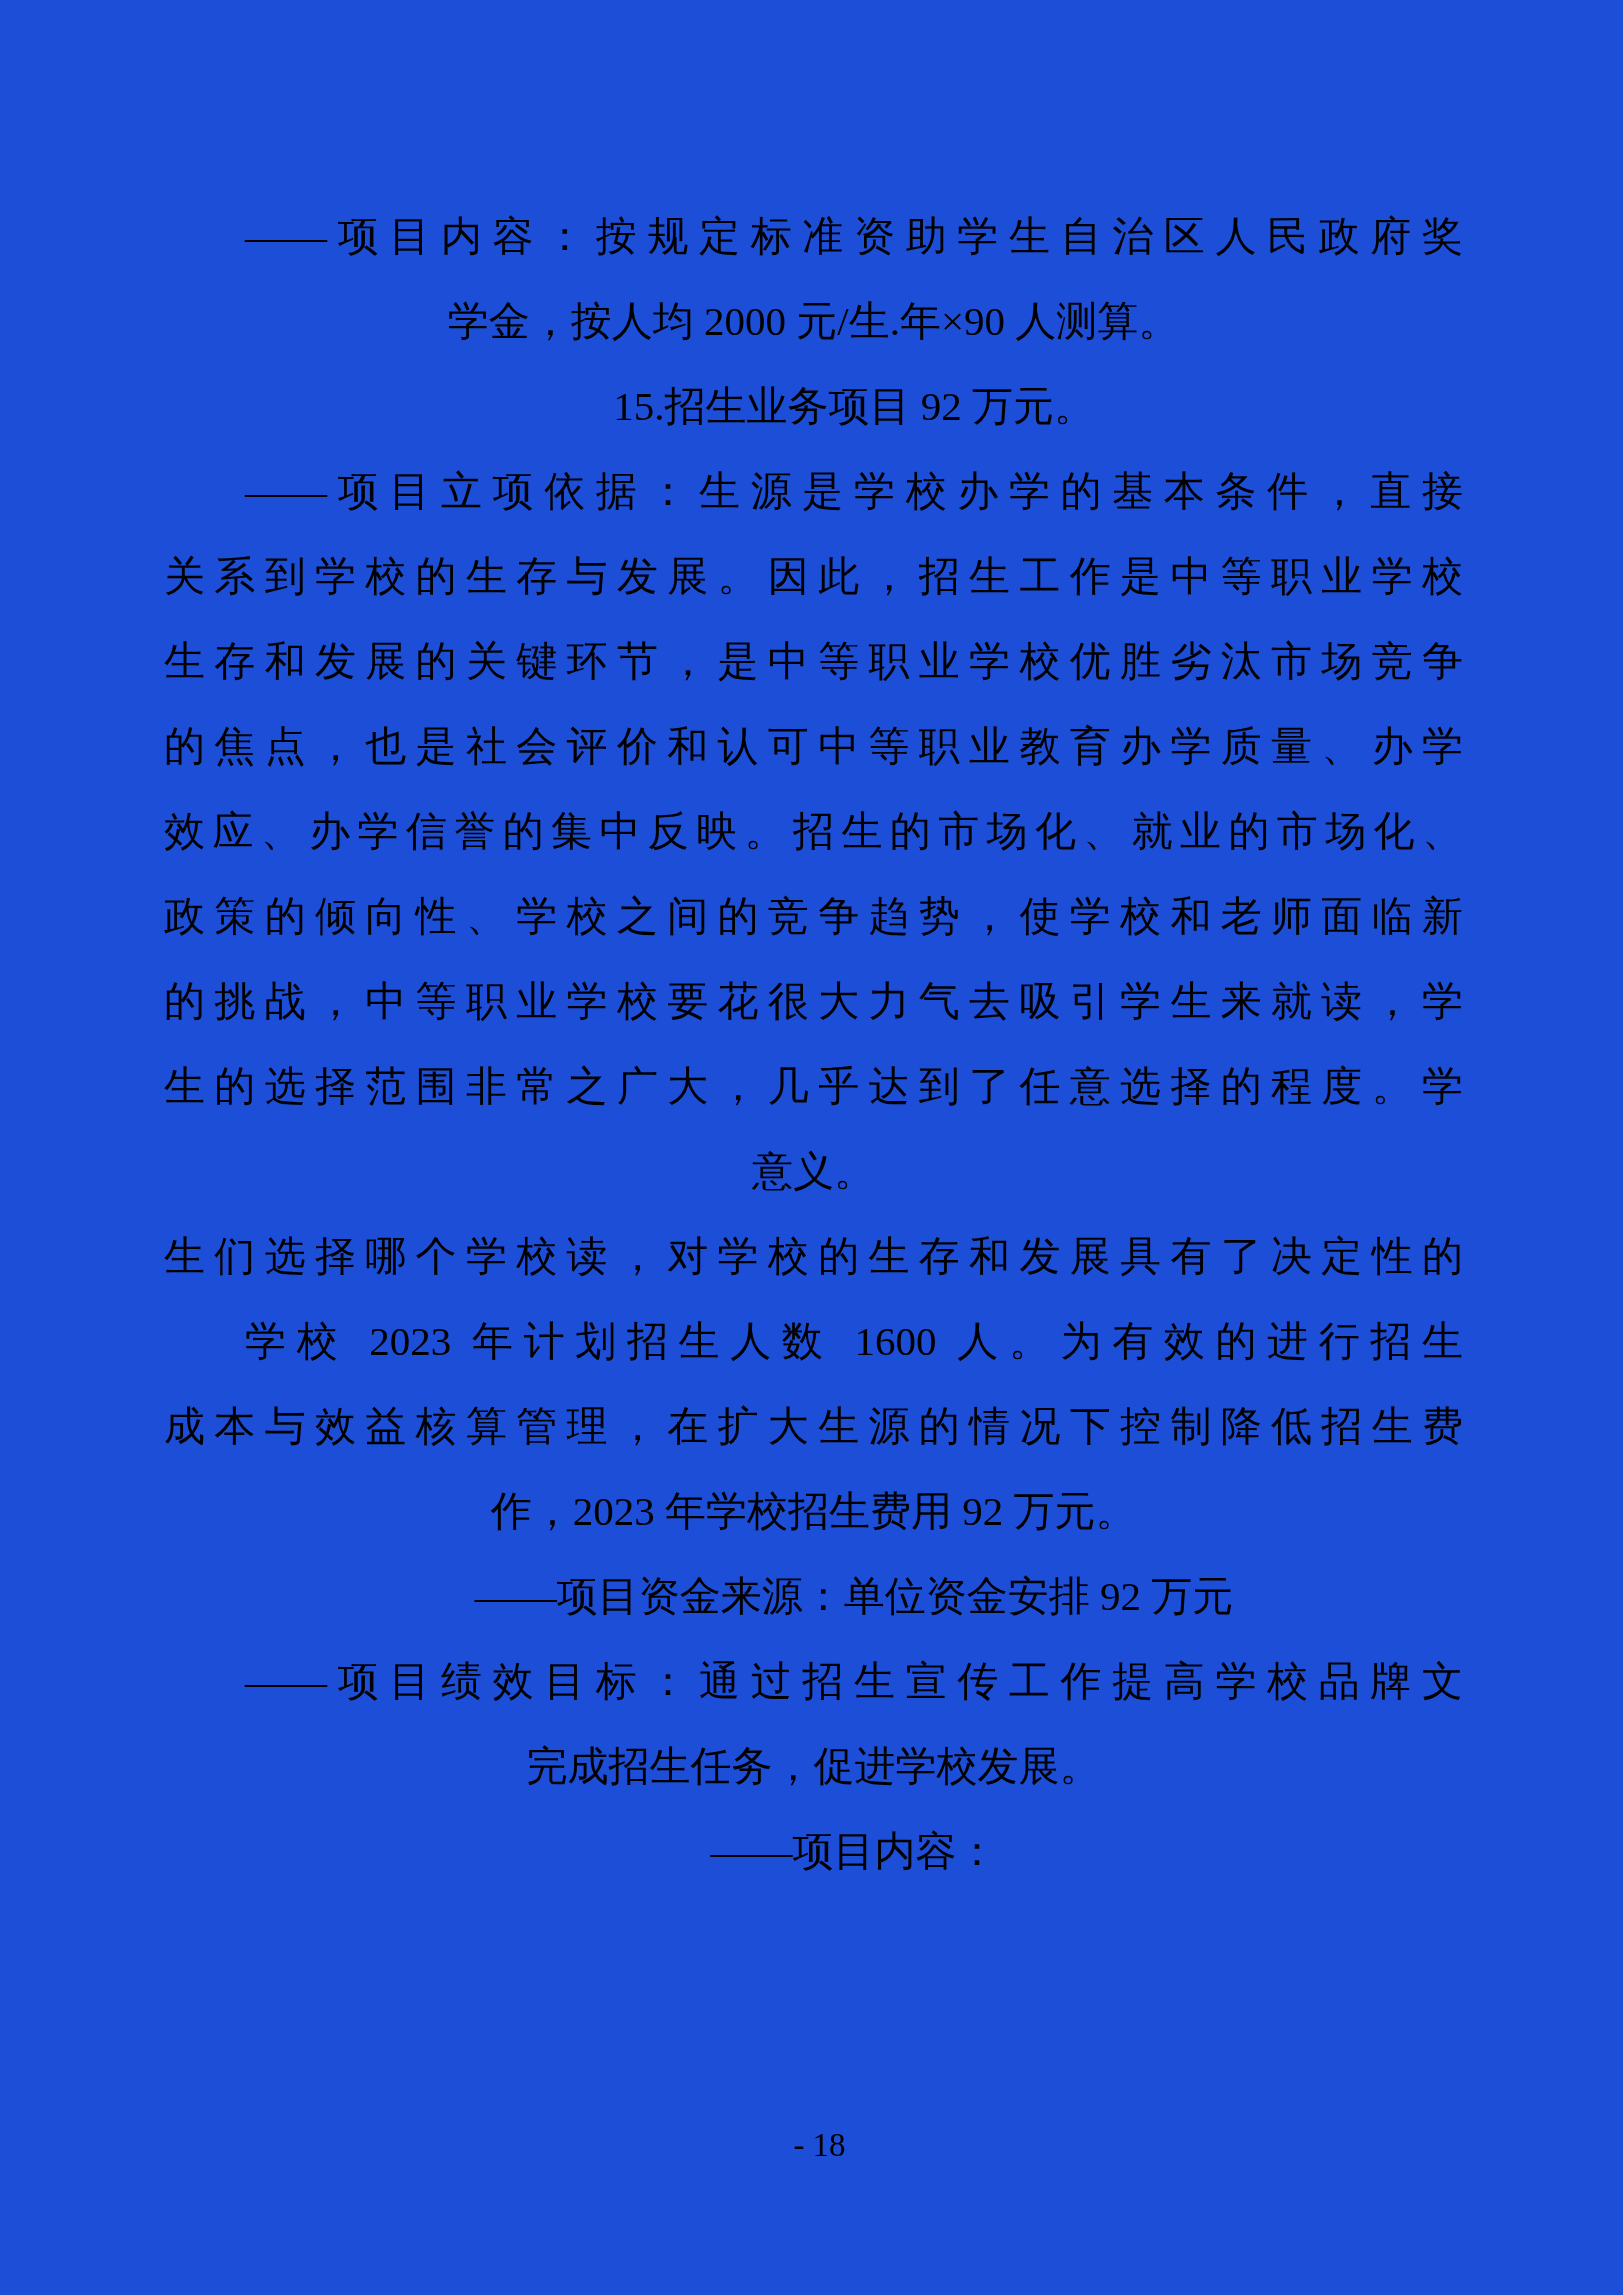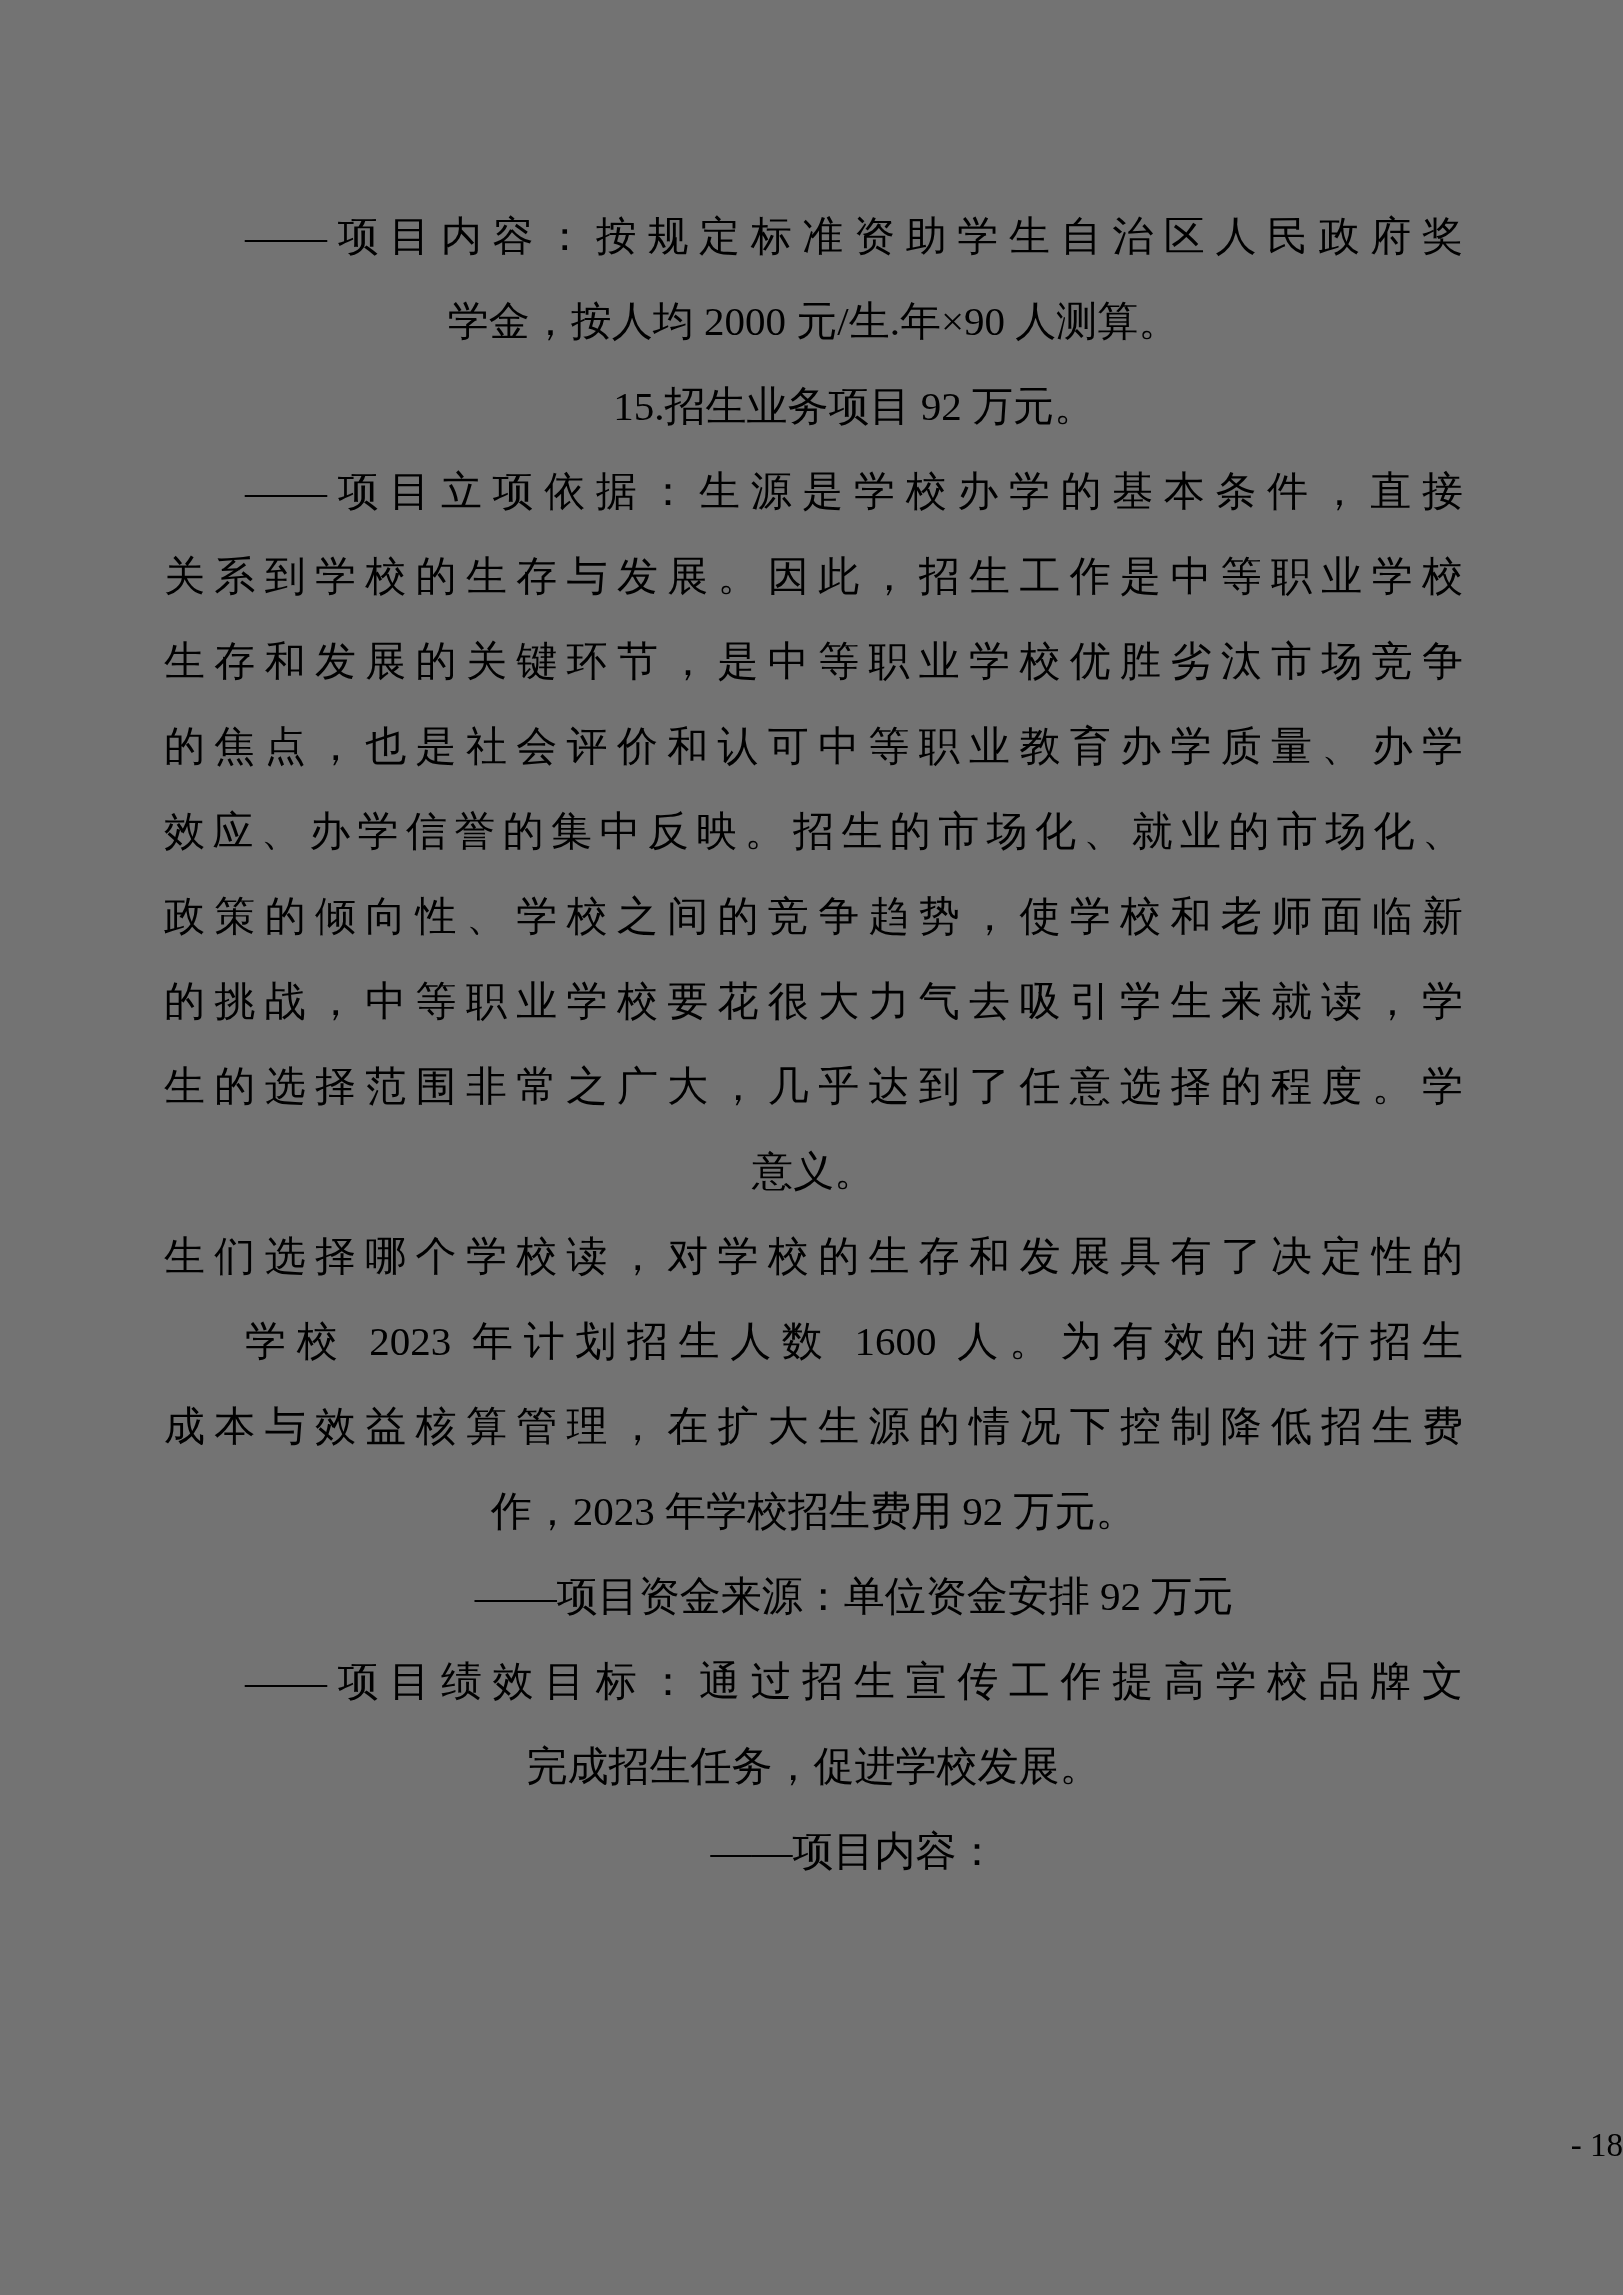--- a/index.html
+++ b/index.html
@@ -4,21 +4,21 @@
 <style>
   html, body {
     margin: 0;
     padding: 0;
     background: #888;
   }
   .page {
     position: relative;
     width: 1623px;
     height: 2295px;
-    background: #737373;
+    background: #1d4ed8;
     font-family: "Liberation Serif", "DejaVu Serif", serif;
     color: #000000;
     overflow: hidden;
   }
   .content {
     position: absolute;
     left: 164px;
     top: 194px;
     width: 1299px;
   }
@@ -36,21 +36,21 @@
   }
   .line.ind {
     text-indent: 81px;
   }
   .footer {
     position: absolute;
     left: 0;
     right: 0;
     top: 2122px;
     height: 46px;
-    text-align: right;
+    text-align: center;
     font-size: 33px;
     line-height: 46px;
     margin-left: 16px;
   }
 </style>
 </head>
 <body>
 
 <div class="page">
   <div class="content">

